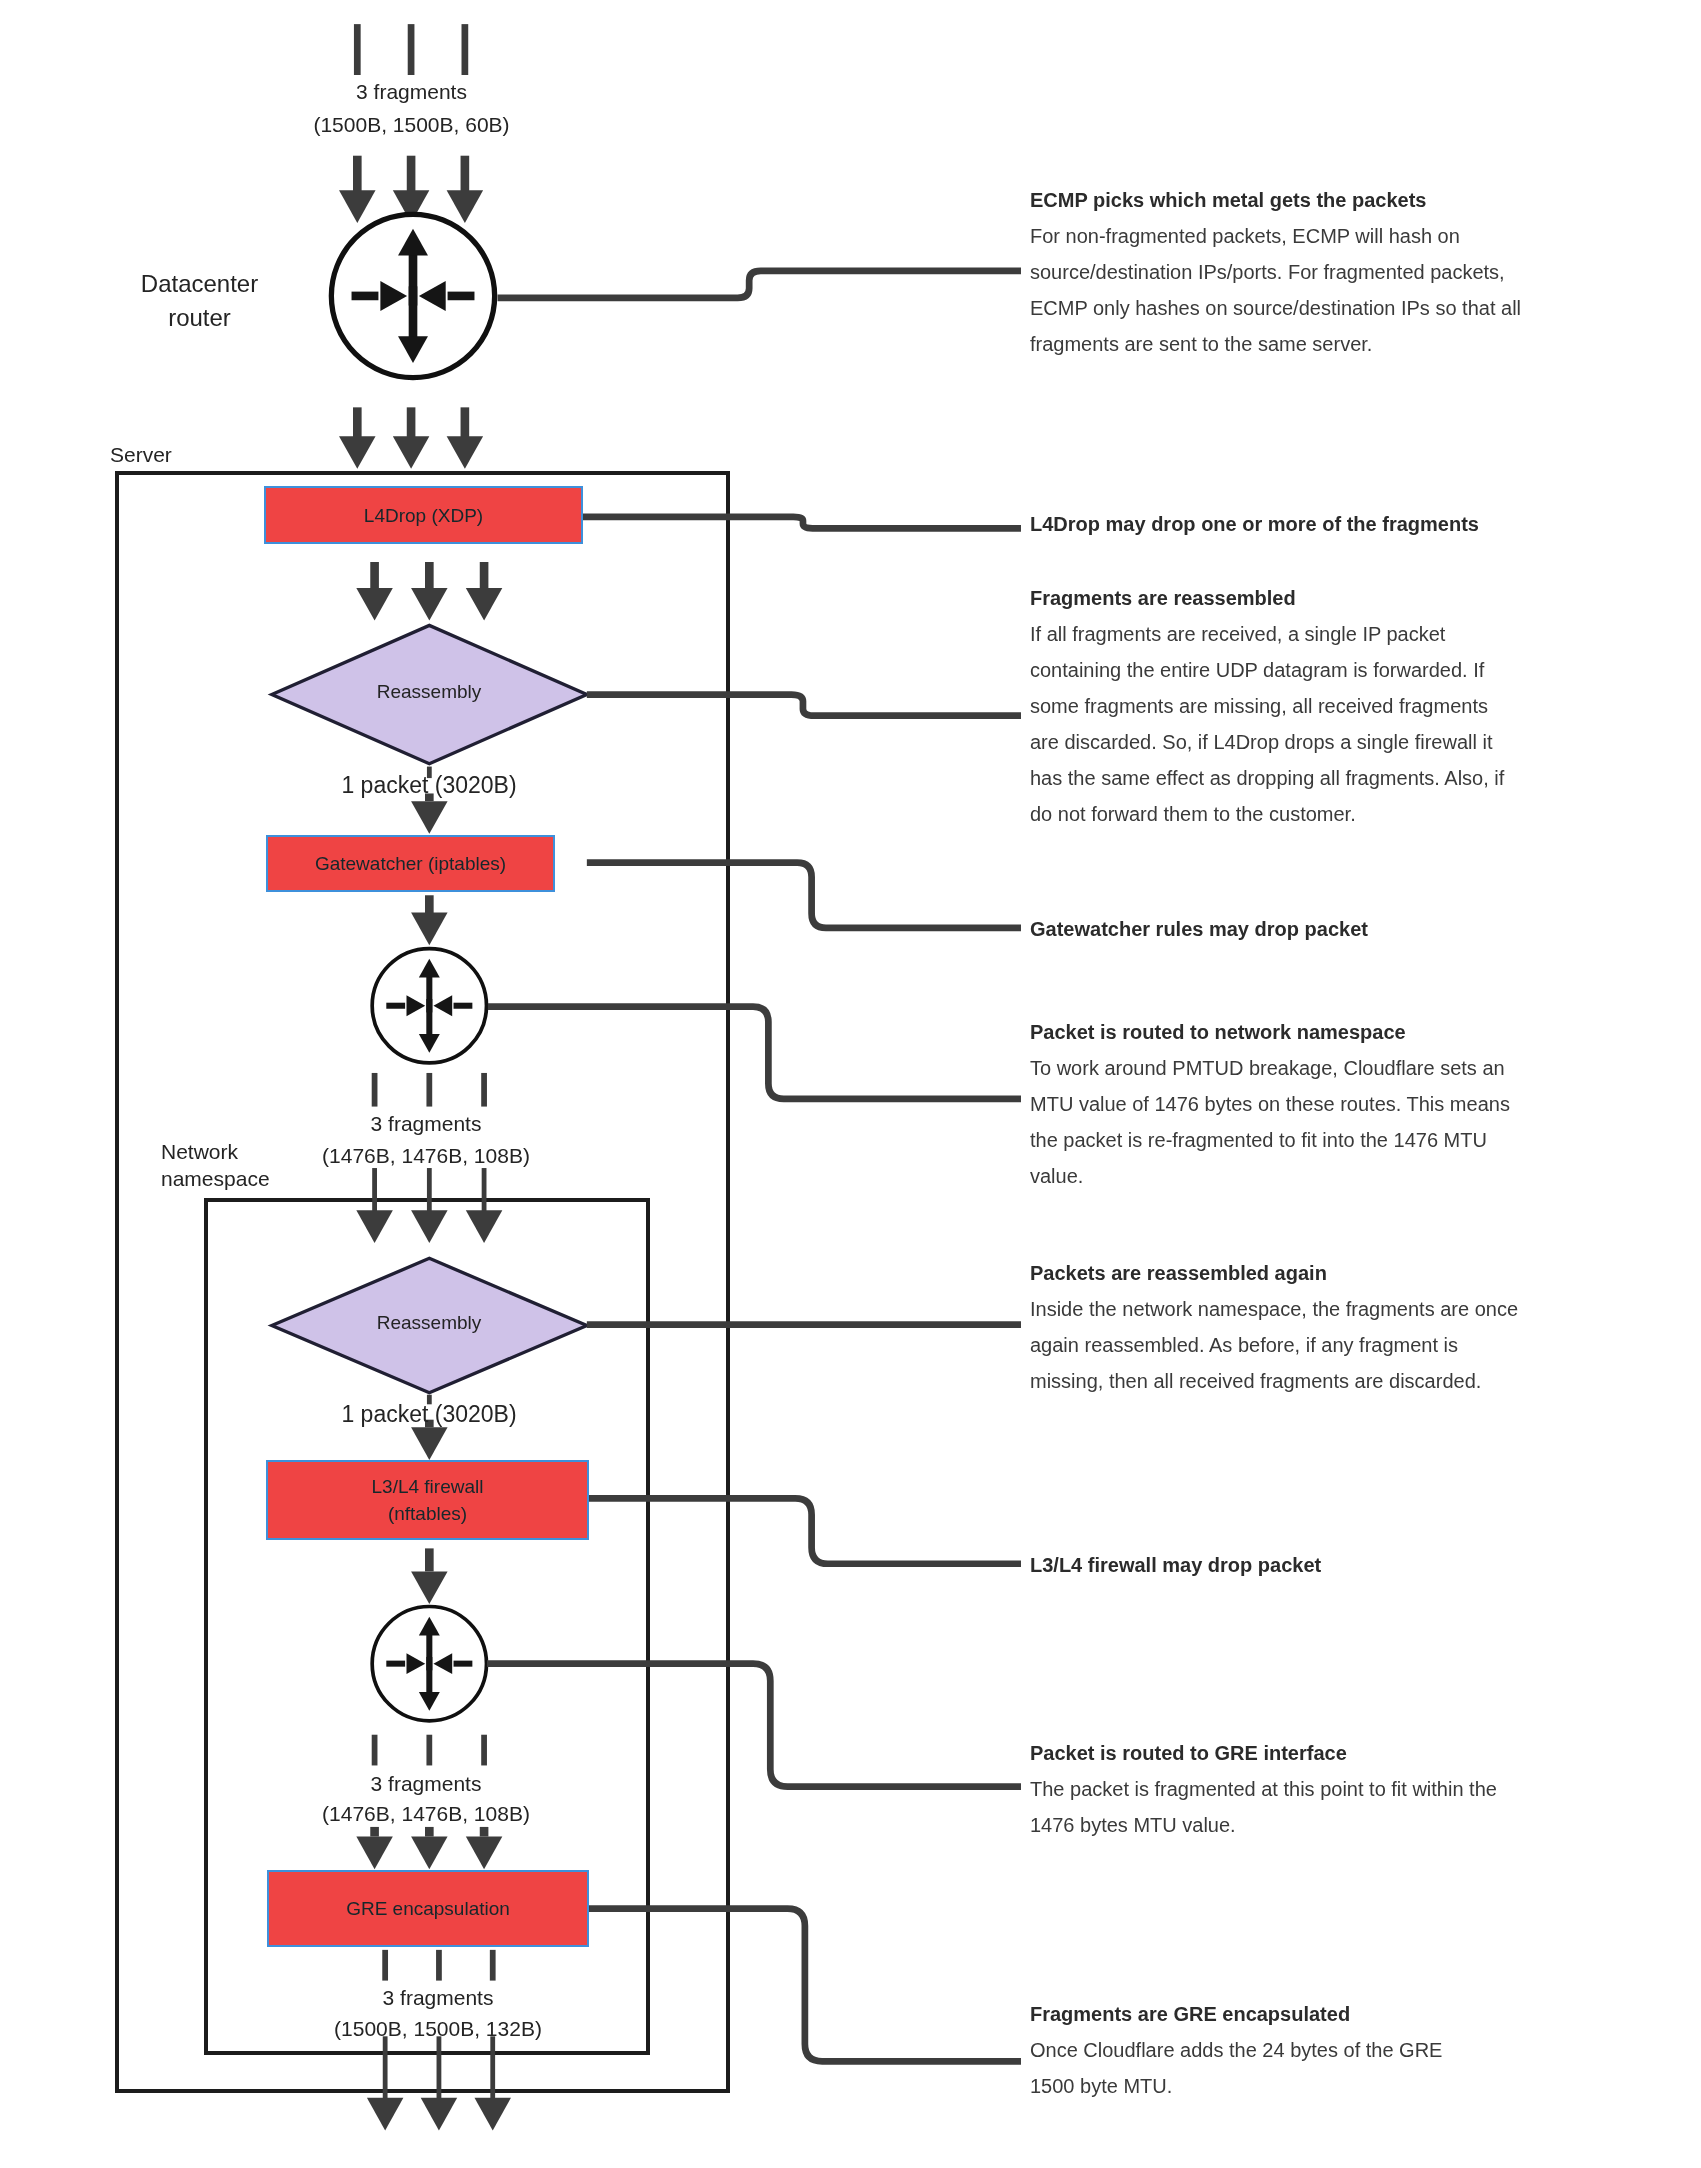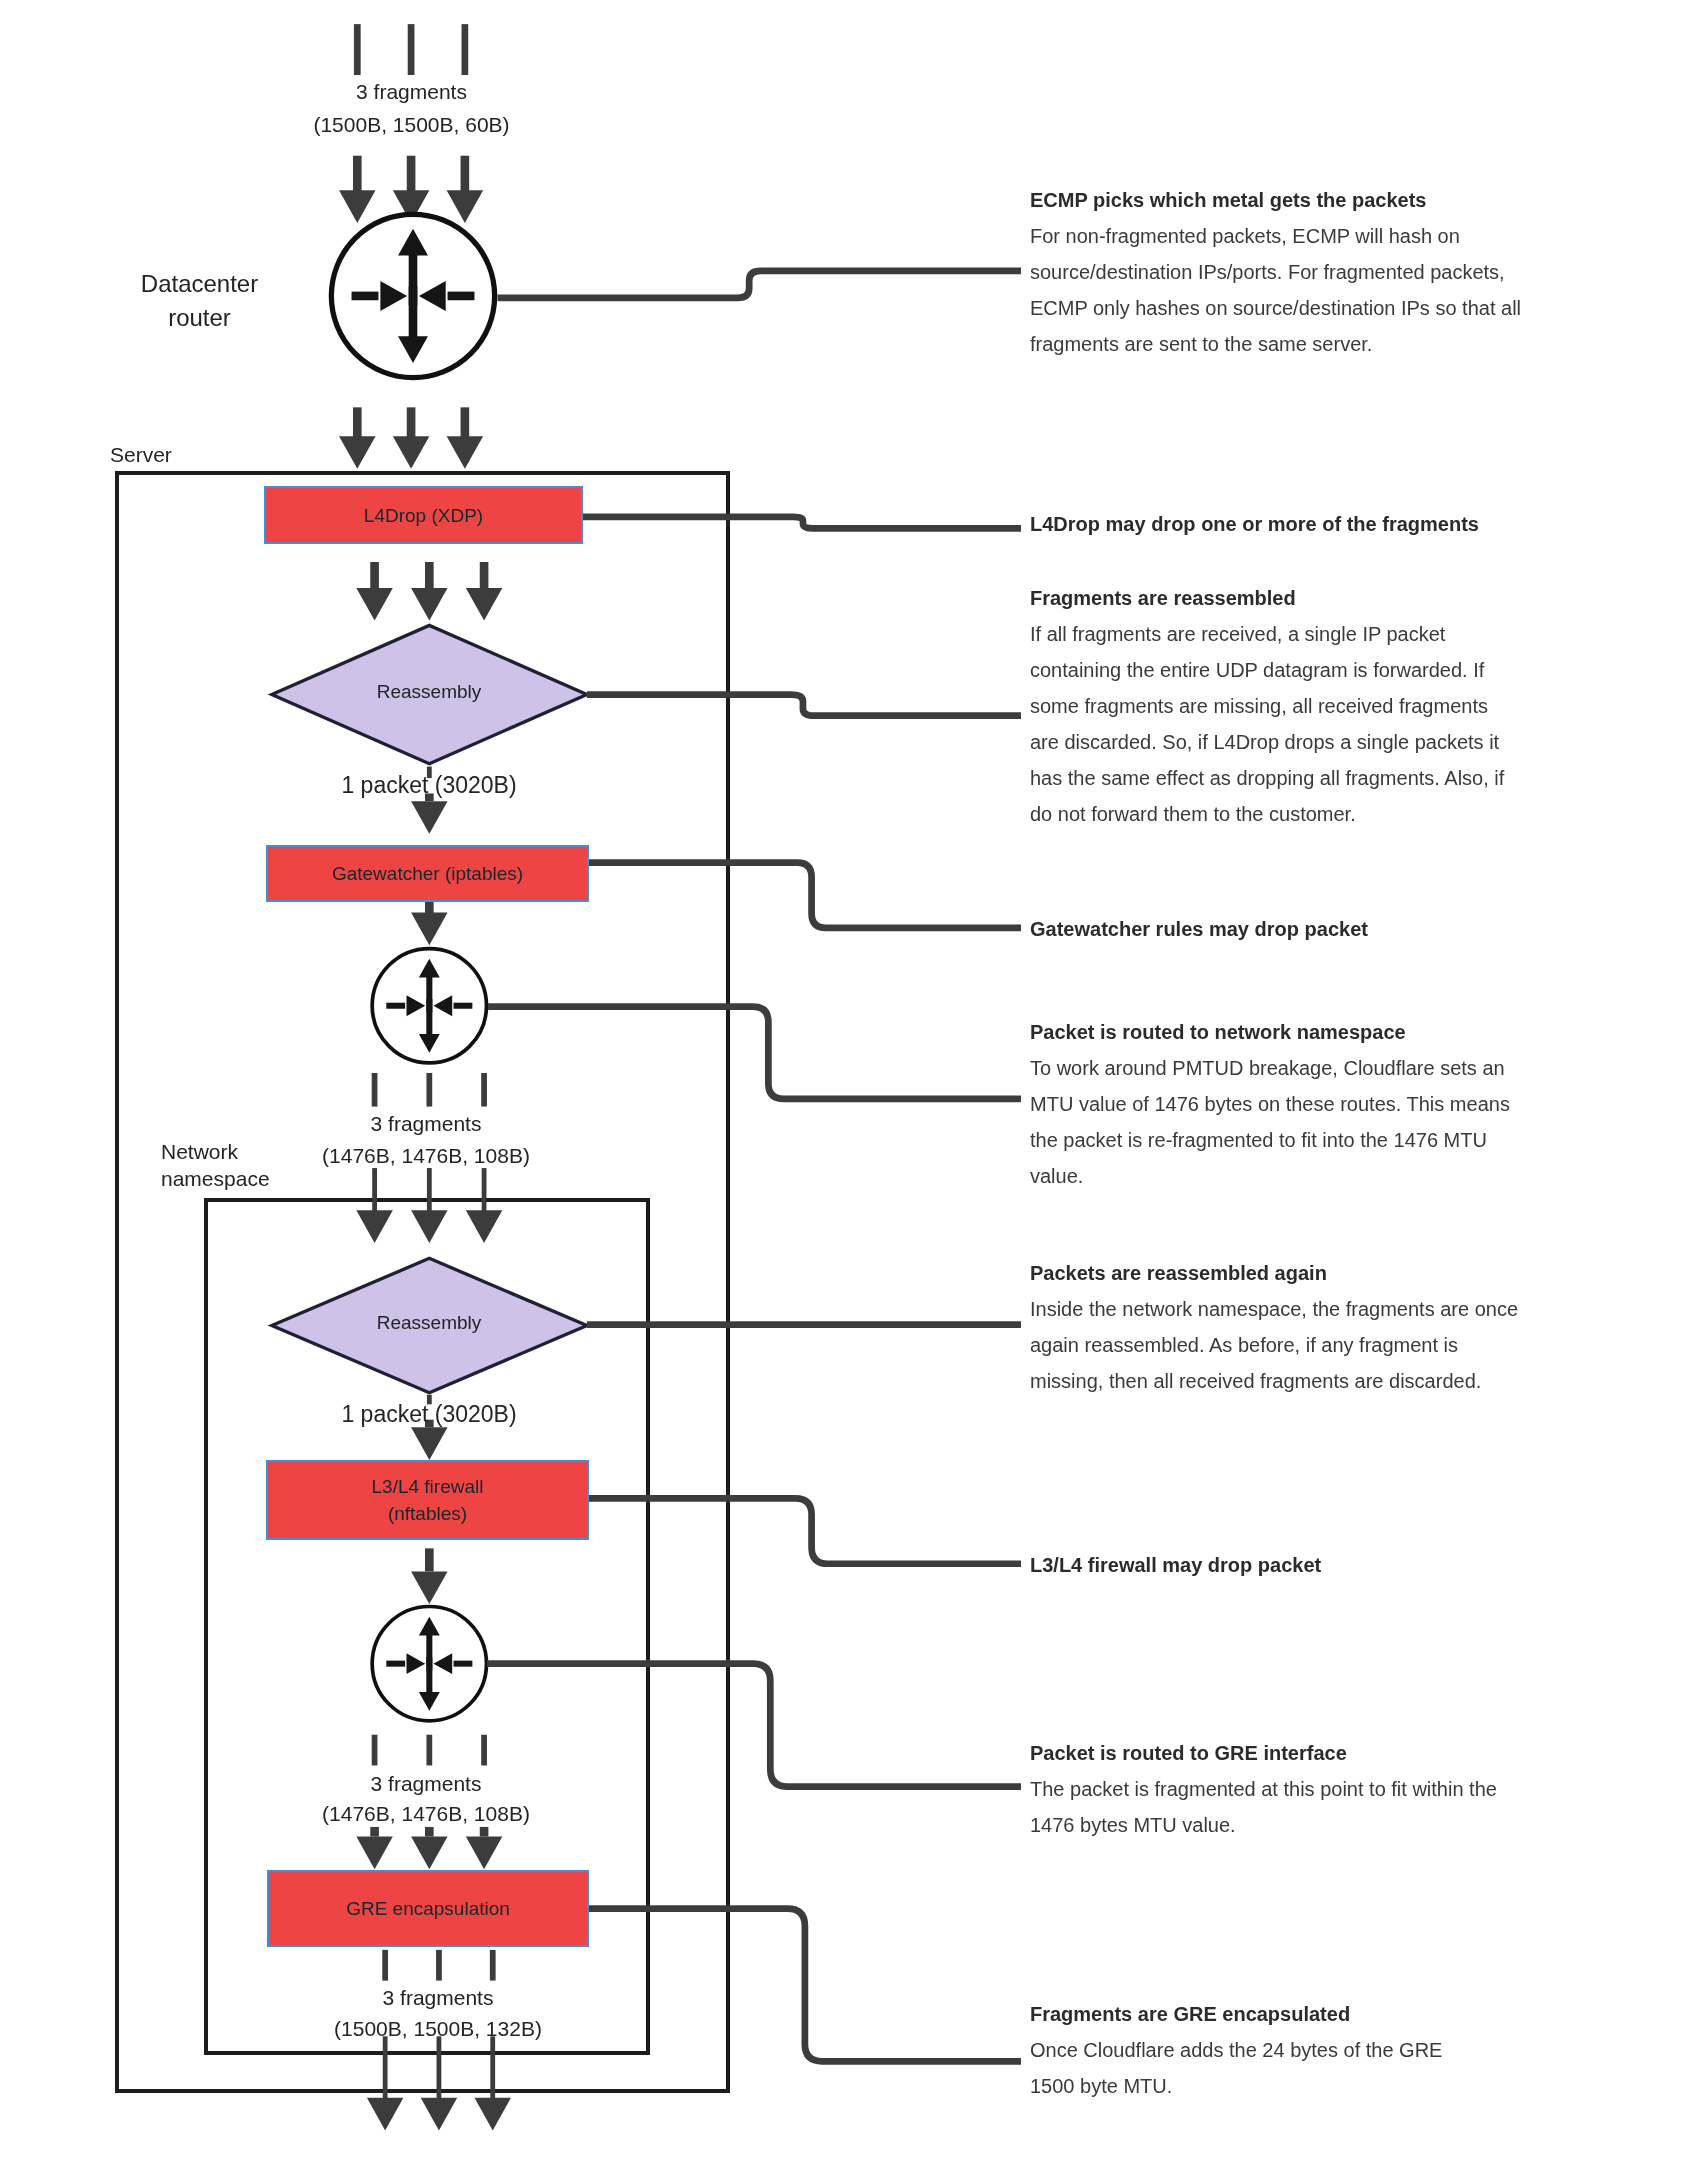--- a/index.html
+++ b/index.html
@@ -165,21 +165,21 @@
       <path d="M611 1379 H1063"></path>
       <path d="M613 1560 H828 Q845 1560 845 1577 V1611 Q845 1628 862 1628 H1063"></path>
       <path d="M507 1732 H784 Q802 1732 802 1750 V1842 Q802 1860 820 1860 H1063"></path>
       <path d="M613 1987 H820 Q838 1987 838 2005 V2128 Q838 2146 856 2146 H1063"></path>
     </g>
   </svg>
 
   <div class="cyan-box" style="left:264px;top:486px;width:319px;height:58px;">
     <span>L4Drop (XDP)</span>
   </div>
-  <div class="cyan-box" style="left:266px;top:835px;width:323px;height:57px;margin-top:10px;">
+  <div class="cyan-box" style="left:266px;top:835px;width:289px;height:57px;">
     <span>Gatewatcher (iptables)</span>
   </div>
   <div class="cyan-box" style="left:266px;top:1460px;width:323px;height:80px;">
     <span>L3/L4 firewall</span>
     <span>(nftables)</span>
   </div>
   <div class="cyan-box" style="left:267px;top:1870px;width:322px;height:77px;">
     <span>GRE encapsulation</span>
   </div>
 
@@ -218,21 +218,21 @@
 
   <div class="ann" style="top:506px;">
     <div class="ann-h">L4Drop may drop one or more of the fragments</div>
   </div>
 
   <div class="ann" style="top:580px;">
     <div class="ann-h">Fragments are reassembled</div>
     <div>If all fragments are received, a single IP packet</div>
     <div>containing the entire UDP datagram is forwarded. If</div>
     <div>some fragments are missing, all received fragments</div>
-    <div>are discarded. So, if L4Drop drops a single packets it</div>
+    <div>are discarded. So, if L4Drop drops a single firewall it</div>
     <div>has the same effect as dropping all fragments. Also, if</div>
     <div>do not forward them to the customer.</div>
   </div>
 
   <div class="ann" style="top:911px;">
     <div class="ann-h">Gatewatcher rules may drop packet</div>
   </div>
 
   <div class="ann" style="top:1014px;">
     <div class="ann-h">Packet is routed to network namespace</div>

